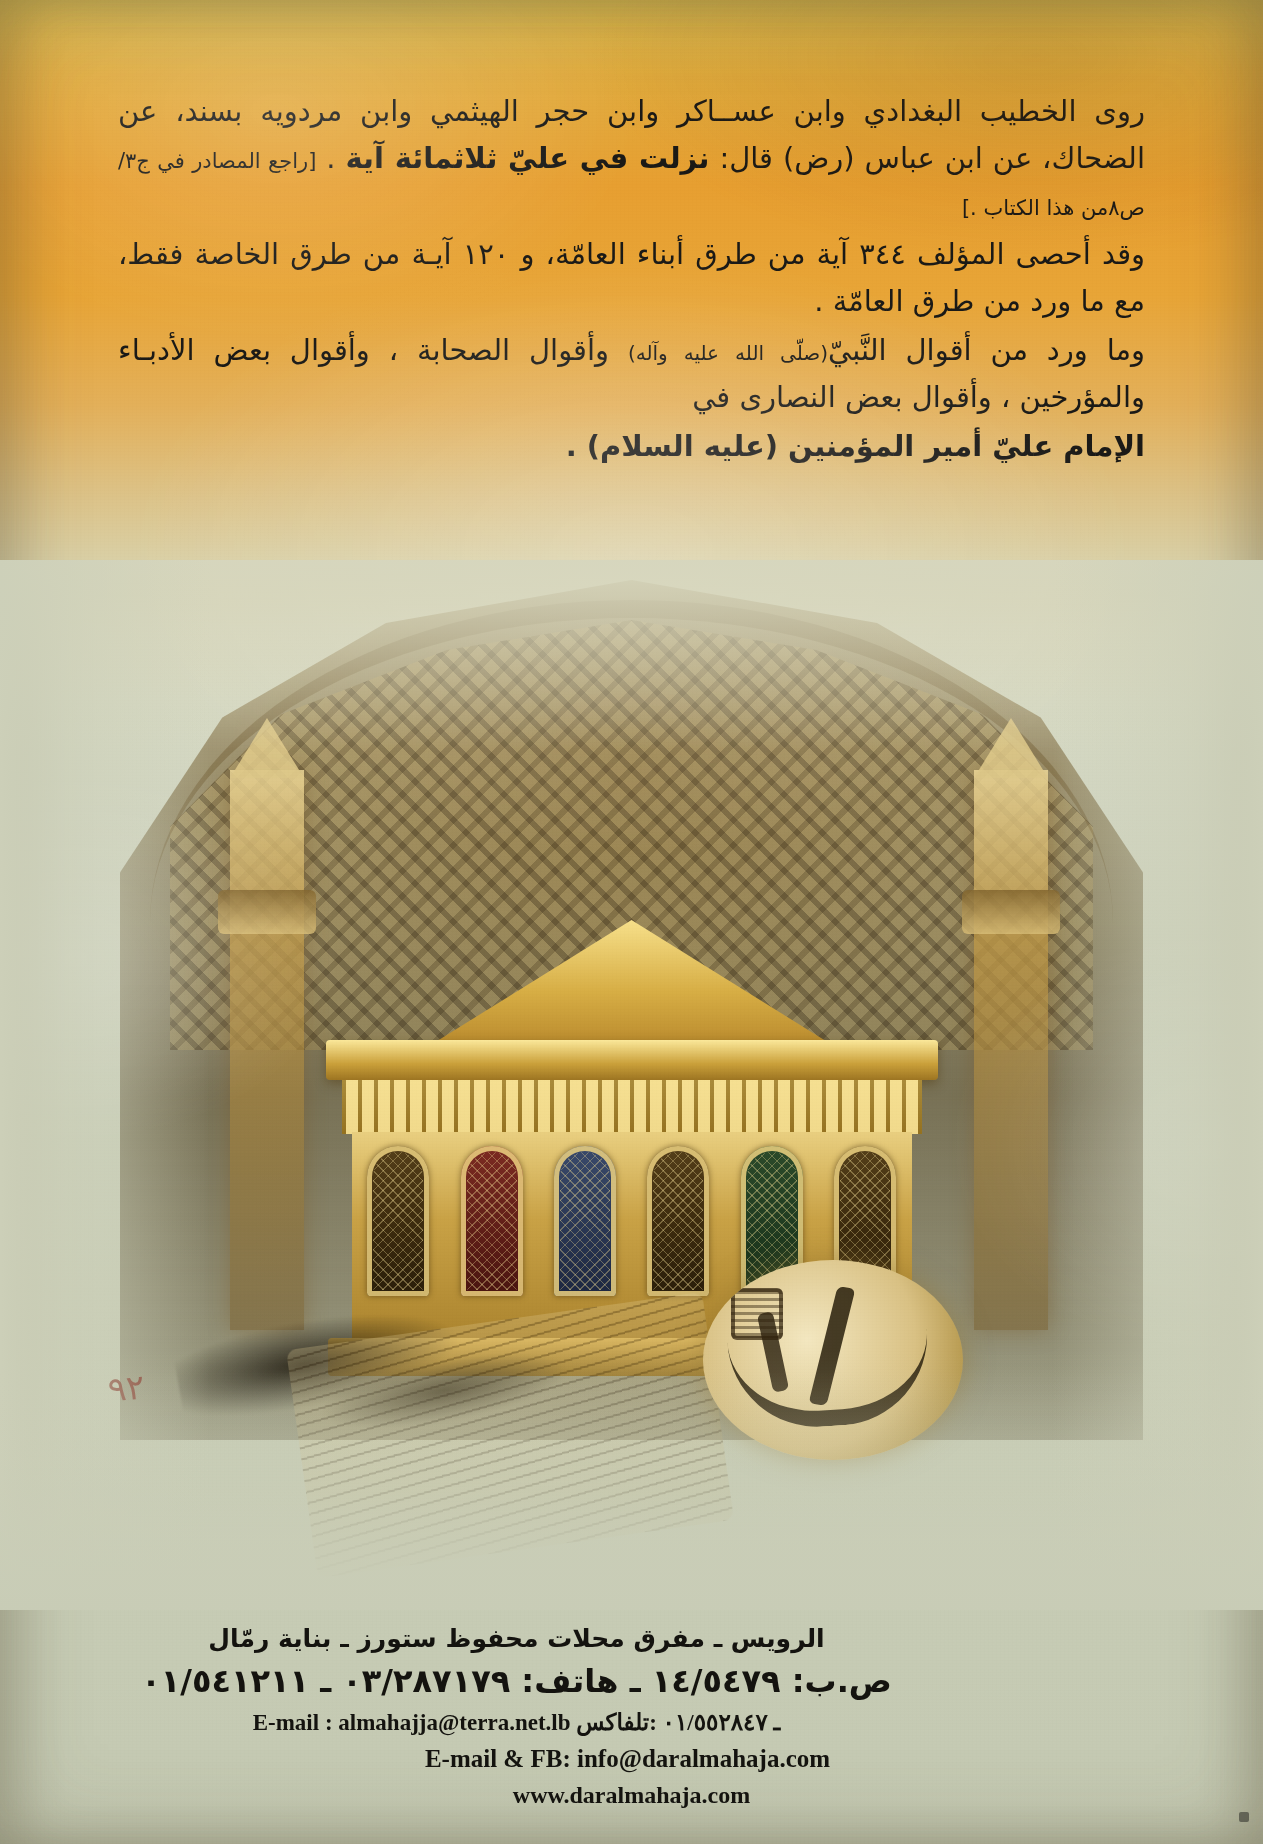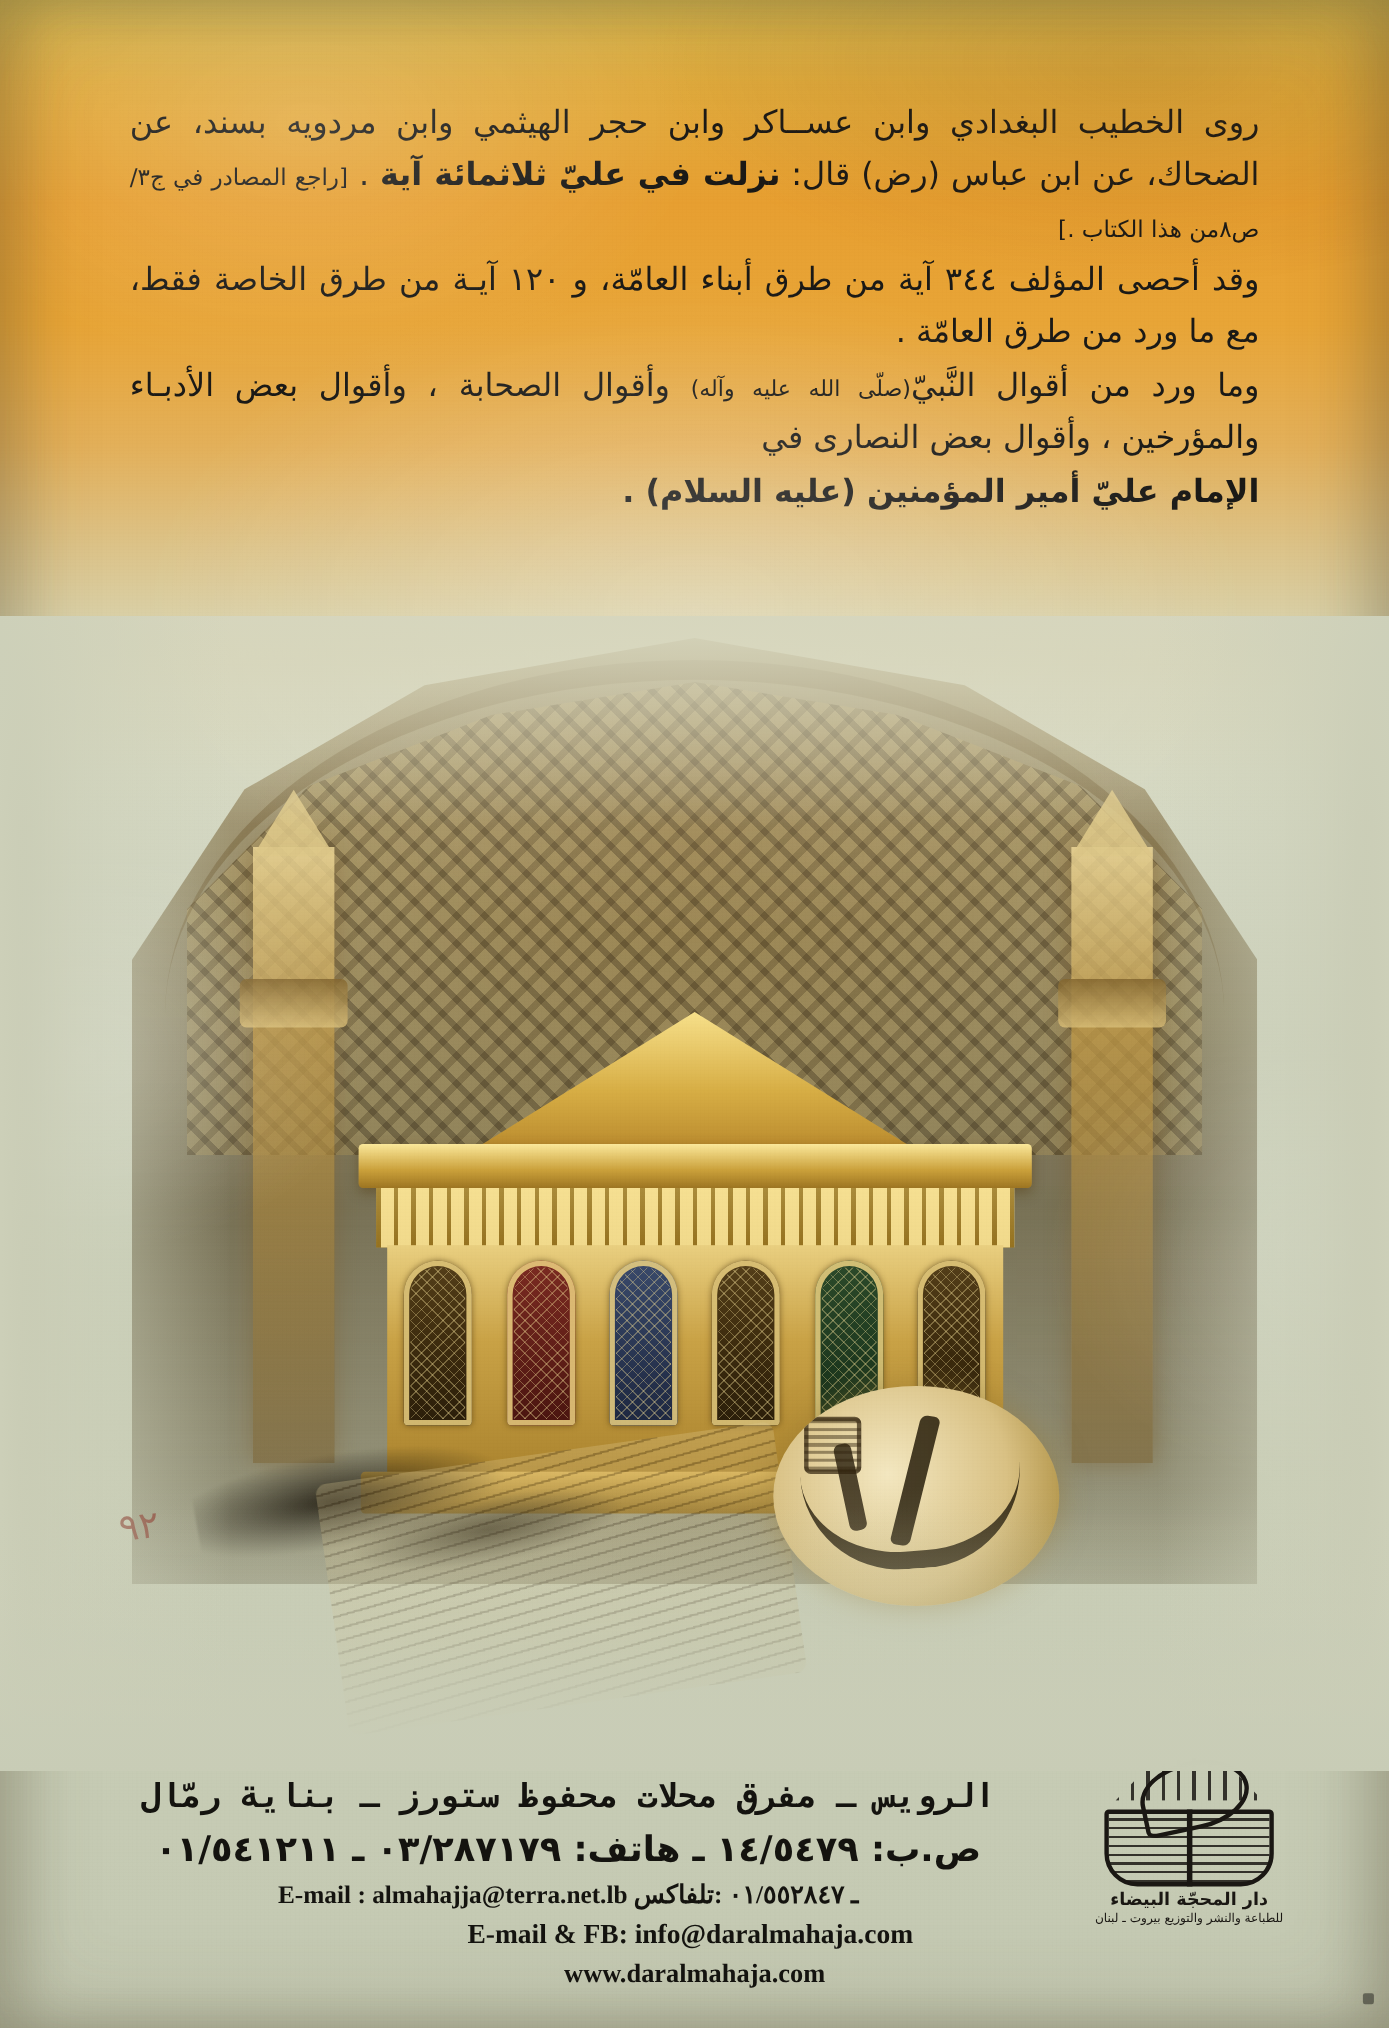--- a/index.html
+++ b/index.html
@@ -336,21 +336,21 @@
     color: #14130f;
   }
   .pub-row {
     font-family: "DejaVu Sans", sans-serif;
     font-size: 25px;
     font-weight: 700;
     letter-spacing: 0px;
     margin: 0 0 9px 0;
     padding-right: 230px;
   }
-  .pub-row.addr { font-size: 30px; font-family: Liberation Mono, monospace; }
+  .pub-row.addr { font-size: 25px; }
   .pub-row.phones { font-size: 32px; }
   .pub-row.mail1 { font-size: 23px; direction: ltr; }
   .pub-row.mail2 { font-size: 25px; direction: ltr; padding-right: 8px; }
   .pub-row.web { font-size: 24px; direction: ltr; padding-right: 0; }
   .latin { font-family: "Liberation Serif", serif; }
 
   .pub-logo {
     position: absolute;
     right: 88px;
     bottom: 72px;
@@ -498,30 +498,20 @@
     <div class="art-fade-sides"></div>
     <div class="bottom-haze"></div>
   </div>
 
   <div class="texture"></div>
   <div class="grain"></div>
   <div class="edge-shade"></div>
 
   <div class="corner-mark">٩٢</div>
 
-  <div class="pub-logo">
-    <div class="logo-mark">
-      <div class="logo-rays"></div>
-      <div class="logo-bird"></div>
-      <div class="logo-book"></div>
-    </div>
-    <div class="logo-name">دار المحجّة البيضاء</div>
-    <div class="logo-sub">للطباعة والنشر والتوزيع
-بيروت ـ لبنان</div>
-  </div>
 
   <div class="publisher">
     <p class="pub-row addr">الرويس ـ مفرق محلات محفوظ ستورز ـ بناية رمّال</p>
     <p class="pub-row phones">ص.ب: ١٤/٥٤٧٩ ـ هاتف: ٠٣/٢٨٧١٧٩ ـ ٠١/٥٤١٢١١</p>
     <p class="pub-row mail1 latin">E-mail : almahajja@terra.net.lb ـ ٠١/٥٥٢٨٤٧ :تلفاكس</p>
     <p class="pub-row mail2 latin">E-mail &amp; FB: info@daralmahaja.com</p>
     <p class="pub-row web latin">www.daralmahaja.com</p>
   </div>
 
   <div class="barcode-dot"></div>

